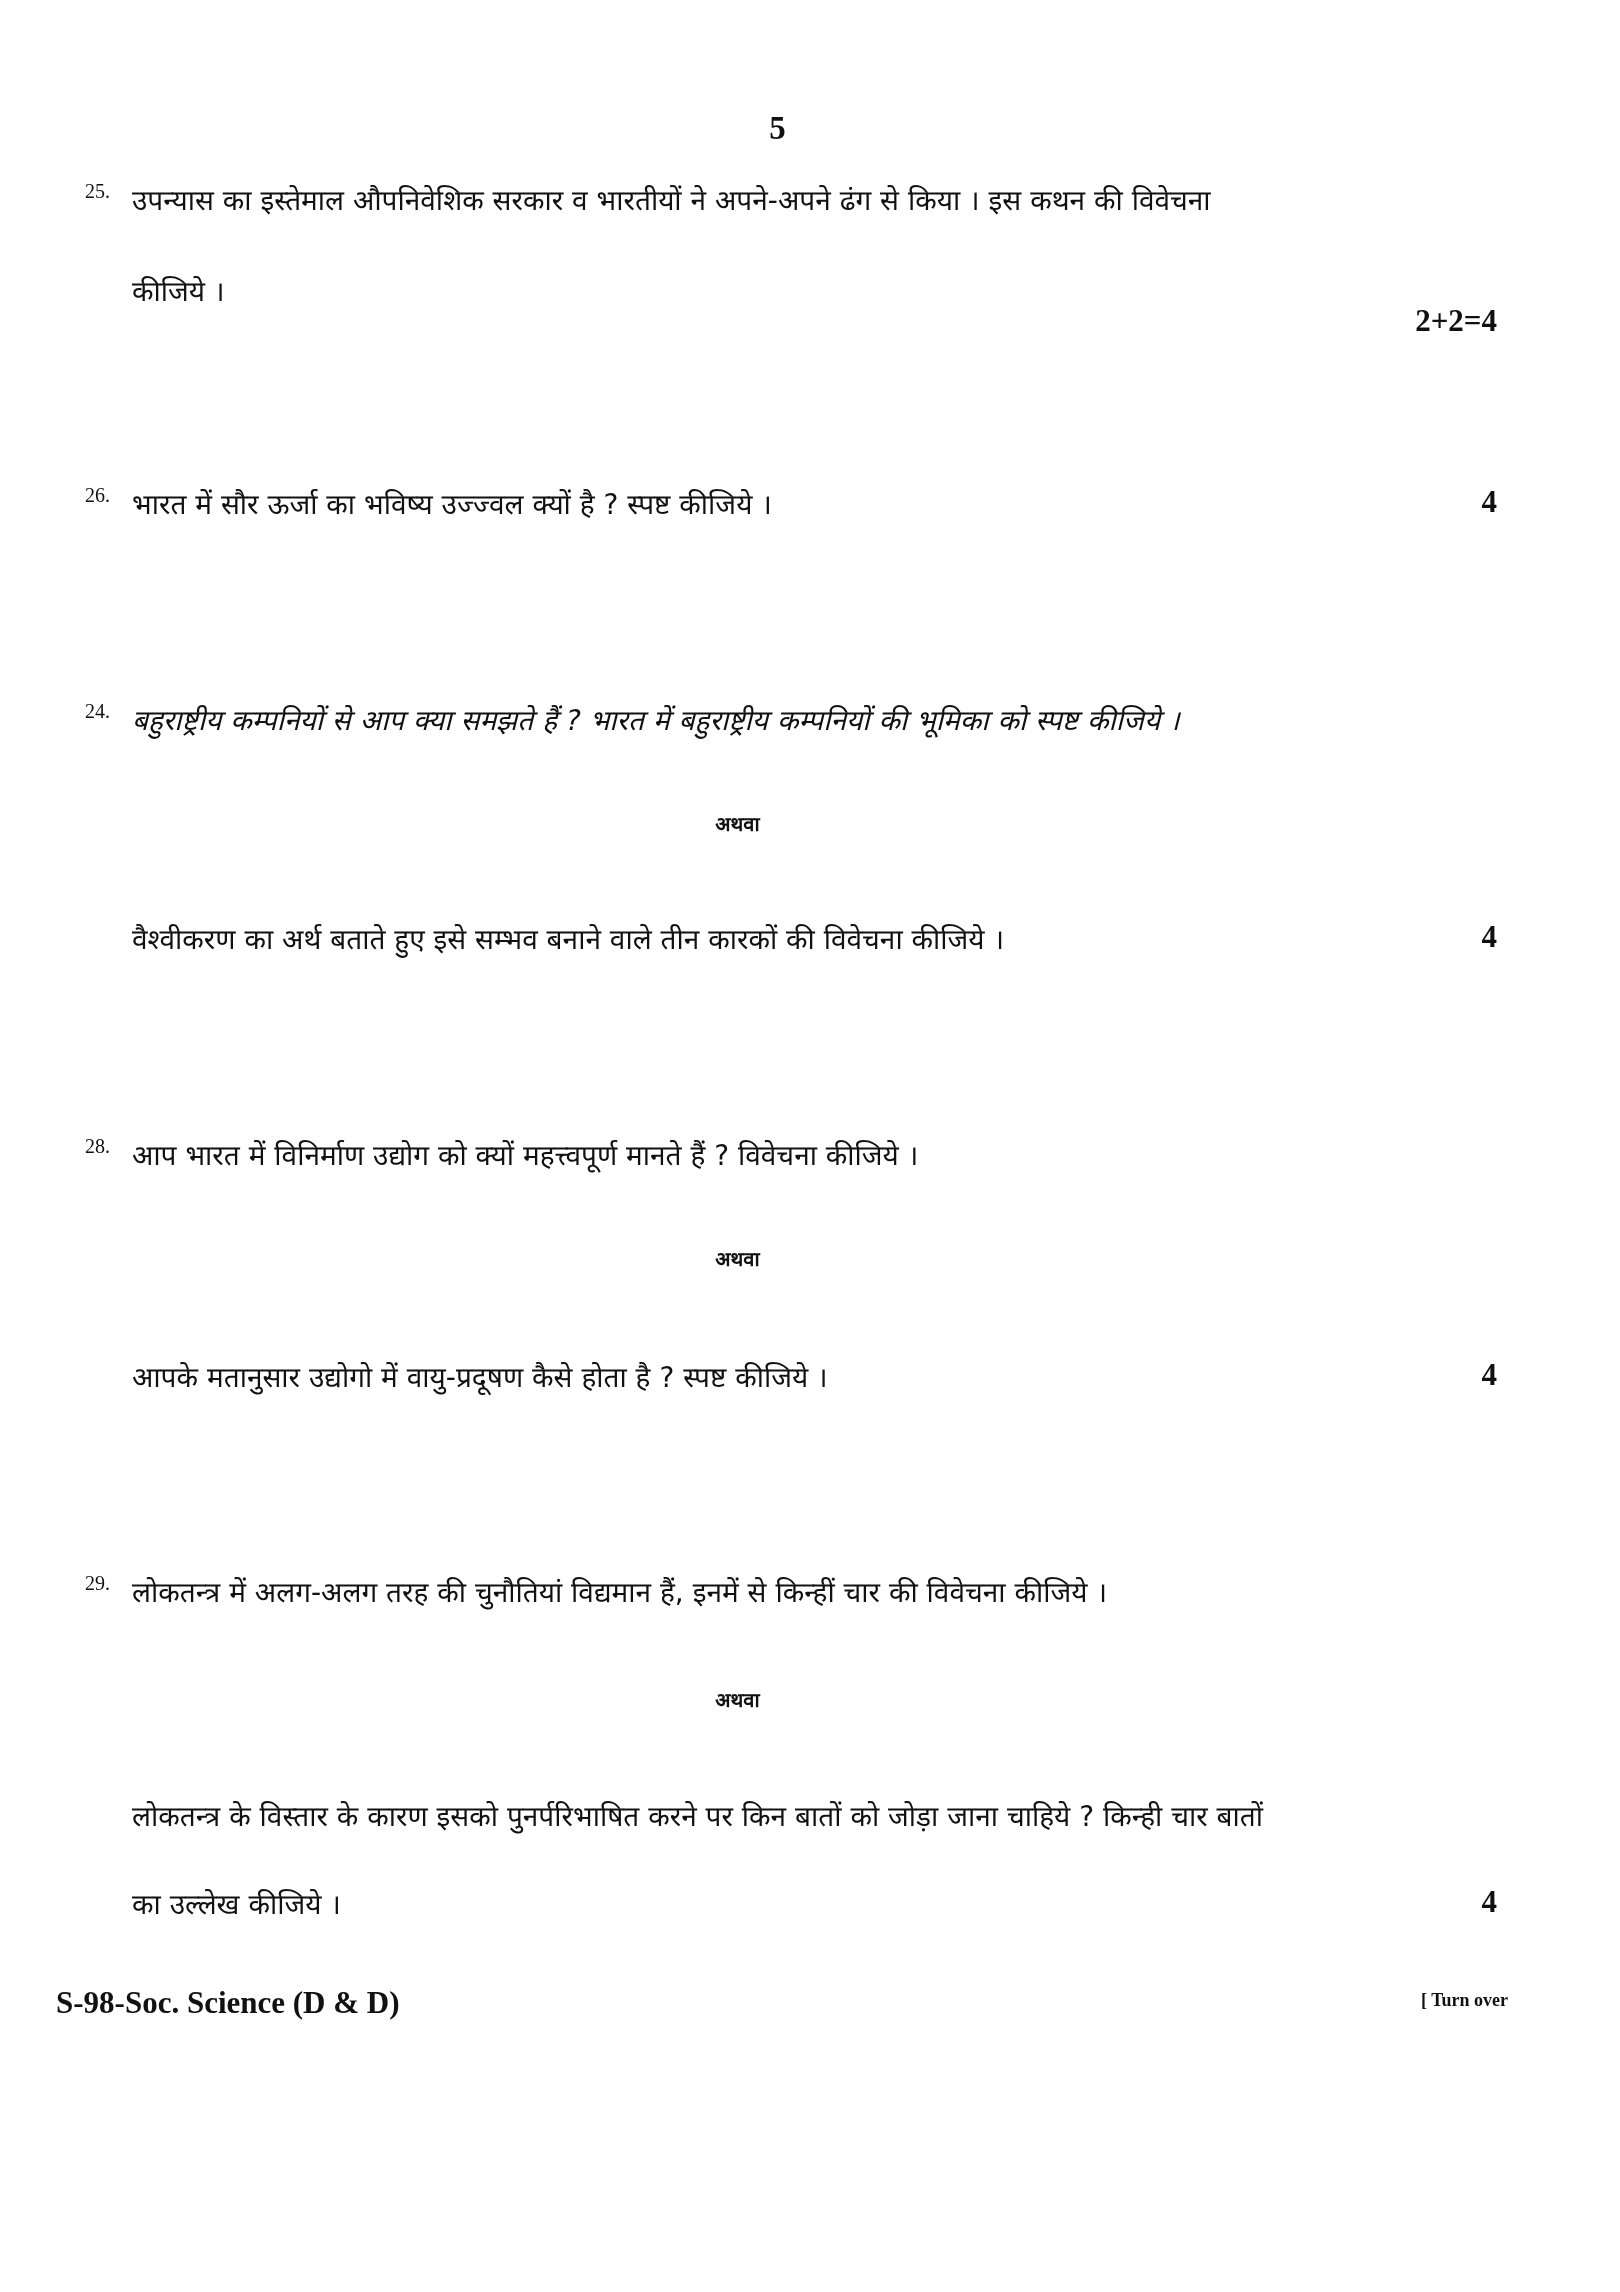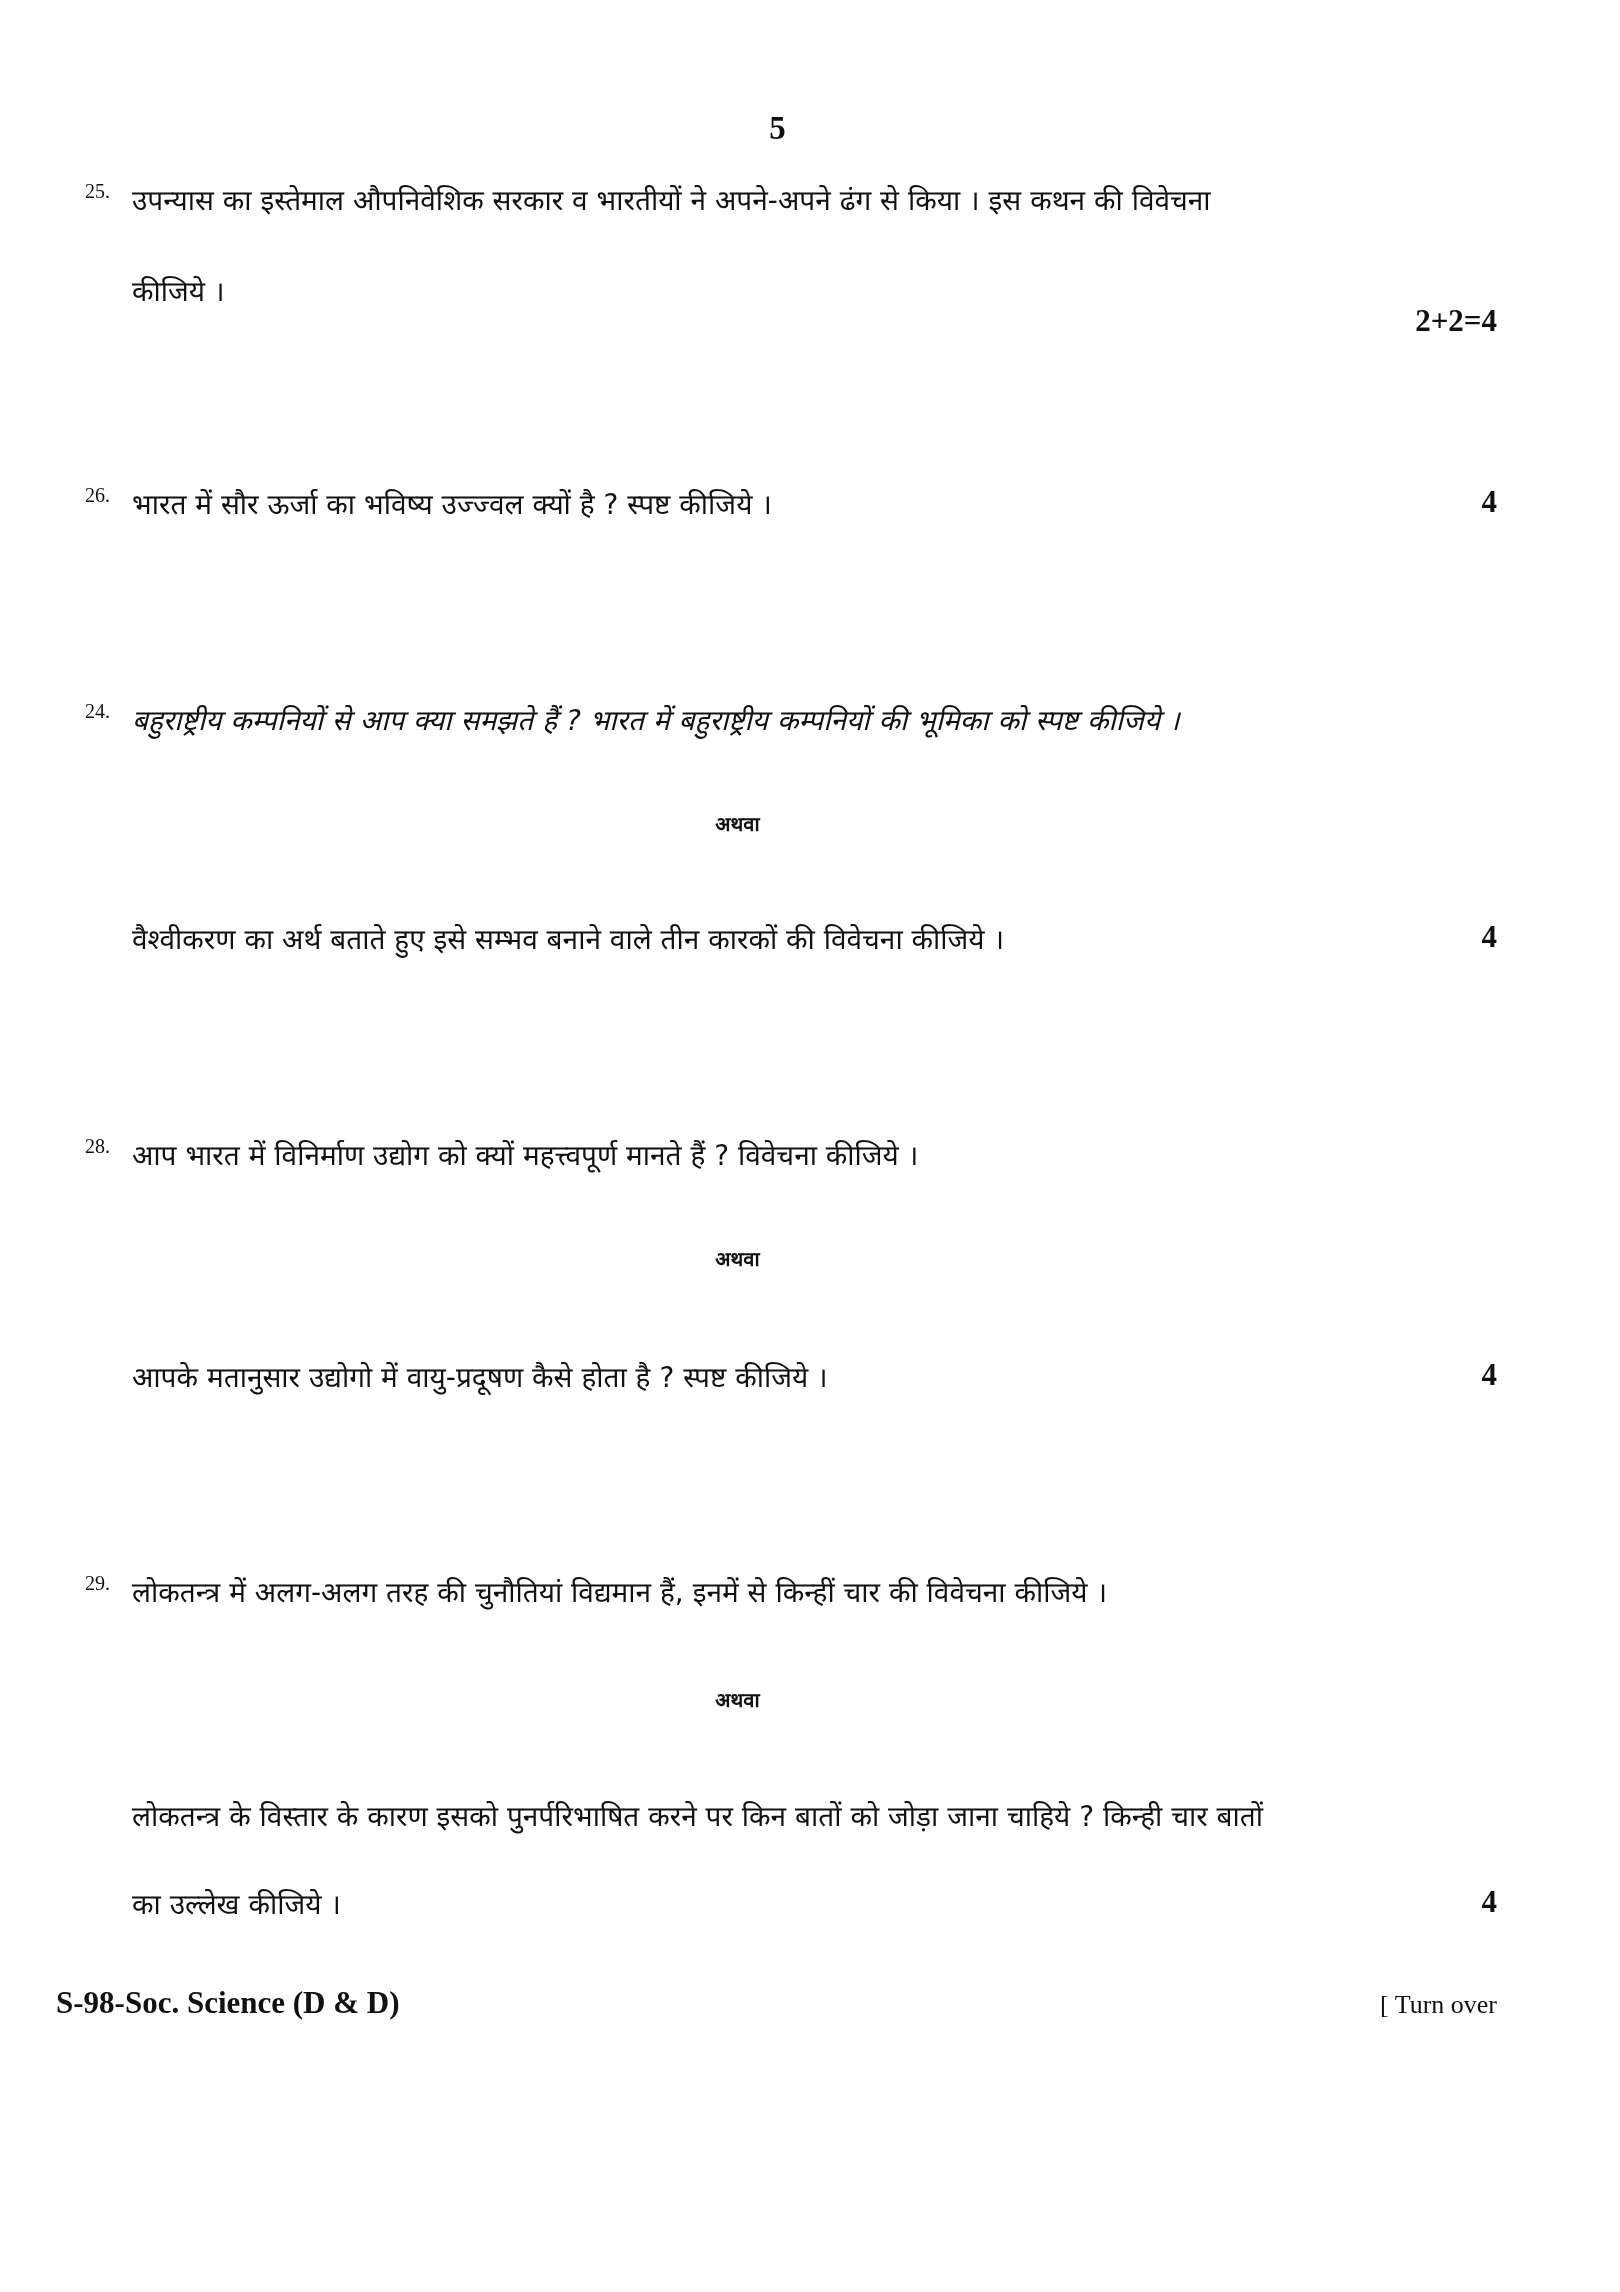--- a/index.html
+++ b/index.html
@@ -33,21 +33,21 @@
     }
     .athva {
       left: 0; width: 1475px; text-align: center;
       font-size: 20px; font-weight: bold;
       font-family: "DejaVu Sans", "Liberation Sans", sans-serif;
     }
     .footer-left {
       left: 56px; top: 1985px; font-size: 31px; font-weight: bold;
     }
     .footer-right {
-      right: 123px; top: 1990px; font-size: 26px; font-weight: normal;
+      right: 112px; top: 1990px; font-size: 18px; font-weight: bold;
     }
   </style>
 </head>
 <body>
 
 <div>
 
   <div class="abs pagenum">5</div>
 
   <div>

